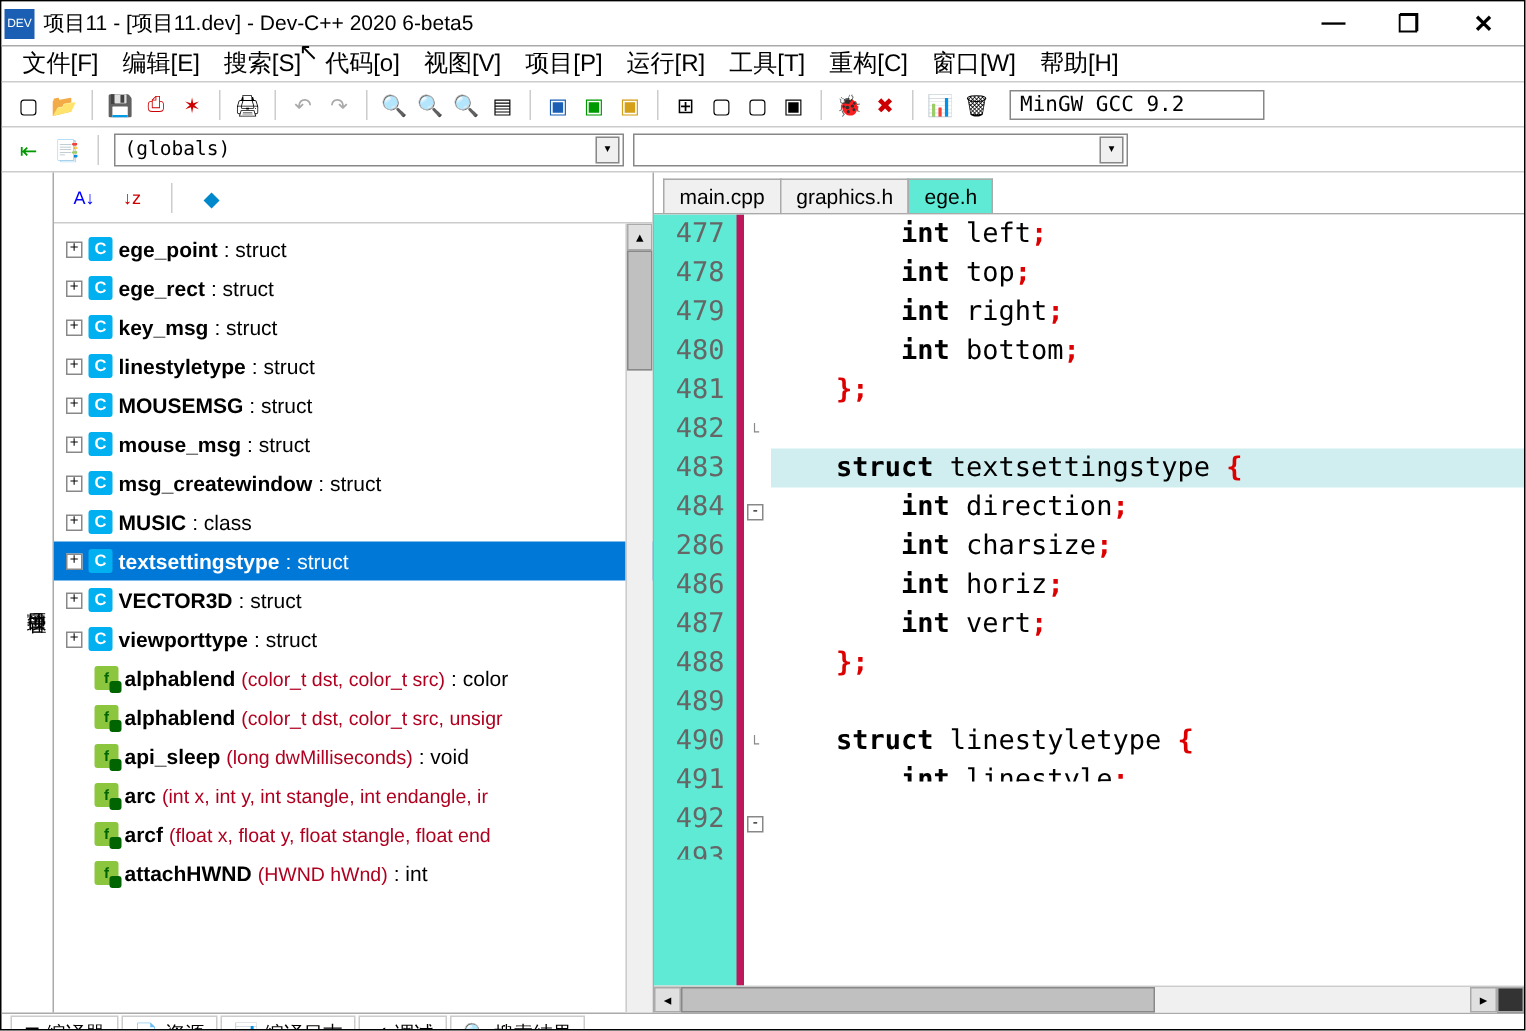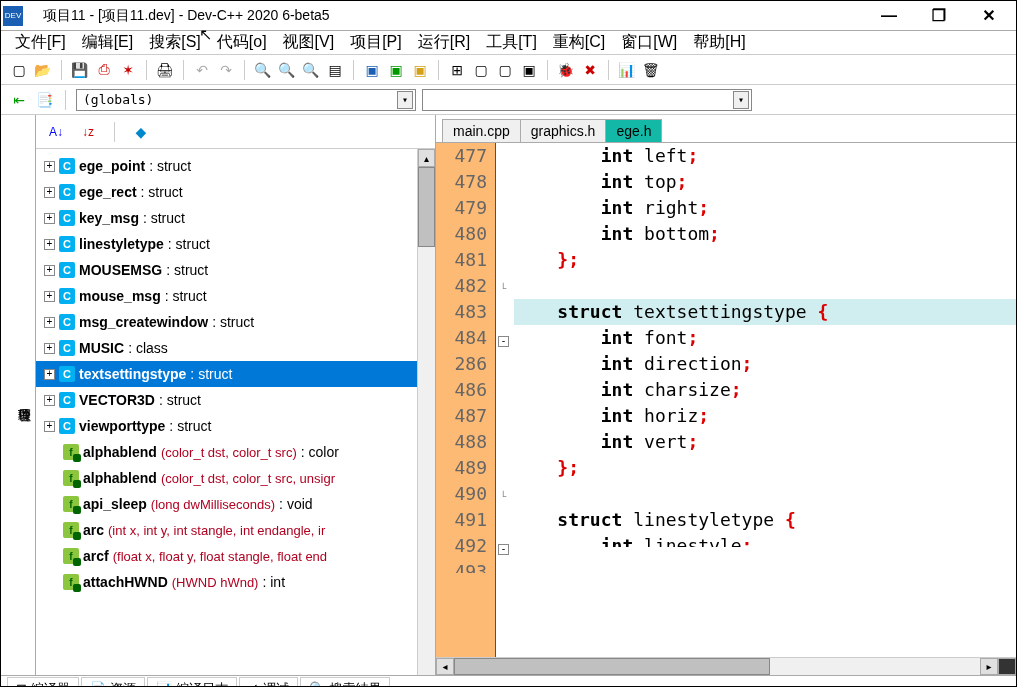--- a/index.html
+++ b/index.html
@@ -1,18 +1,18 @@
 <!DOCTYPE html>
 <html><head>
 <meta charset="utf-8">
 <style>
 * { box-sizing: border-box; margin: 0; padding: 0; }
 body { font-family: "Microsoft YaHei", Tahoma, sans-serif; font-size: 13px; background: #fff; width: 1017px; height: 687px; overflow: hidden; border: 1px solid #000; position: relative; }
 .titlebar { height: 30px; background: #fff; display: flex; align-items: center; padding: 0 2px; border-bottom: 1px solid #aaa; }
-.titlebar .icon { width: 20px; height: 20px; background: #1a5fb4; margin-right: 20px; display: flex; align-items: center; justify-content: center; color: #fff; font-size: 8px; }
+.titlebar .icon { width: 20px; height: 20px; background: #1a5fb4; margin-right: 6px; display: flex; align-items: center; justify-content: center; color: #fff; font-size: 8px; }
 .titlebar .title { flex: 1; font-size: 14px; }
 .titlebar .winbtns { display: flex; }
 .titlebar .winbtn { width: 50px; height: 28px; display: flex; align-items: center; justify-content: center; font-size: 16px; font-weight: bold; cursor: pointer; }
 .menubar { height: 24px; display: flex; align-items: center; padding: 0 6px; border-bottom: 1px solid #ccc; }
 .menubar .mitem { padding: 2px 8px; cursor: pointer; font-size: 16px; }
 .toolbar1 { height: 30px; display: flex; align-items: center; padding: 2px 8px; gap: 4px; border-bottom: 1px solid #ccc; }
 .tbtn { width: 20px; height: 20px; display: flex; align-items: center; justify-content: center; cursor: pointer; font-size: 14px; }
 .tsep { width: 1px; height: 20px; background: #ccc; margin: 0 4px; }
 .compilerbox { border: 1px solid #888; background: #fff; padding: 1px 6px; font-family: monospace; font-size: 14px; width: 170px; margin-left: 8px; }
 .toolbar2 { height: 30px; display: flex; align-items: center; padding: 2px 8px; gap: 6px; border-bottom: 1px solid #ccc; }
@@ -33,23 +33,23 @@
 .cicon { width: 16px; height: 16px; background: #00b0f0; border-radius: 2px; display: flex; align-items: center; justify-content: center; color: #fff; font-size: 11px; font-weight: bold; }
 .ficon { width: 16px; height: 16px; background: #8cc63f; border-radius: 2px; display: flex; align-items: center; justify-content: center; color: #006400; font-size: 10px; font-weight: bold; position: relative; }
 .ficon::after { content: ""; position: absolute; right: -2px; bottom: -2px; width: 8px; height: 8px; background: #006400; border-radius: 2px; }
 .tname { font-weight: bold; font-size: 14px; }
 .ttype { font-size: 14px; }
 .treeitem.selected .ttype { color: #fff; }
 .tparams { color: #b00020; font-size: 13px; }
 .editorpanel { flex: 1; display: flex; flex-direction: column; }
 .tabs { height: 28px; display: flex; align-items: flex-end; padding-left: 6px; gap: 0; border-bottom: 1px solid #aaa; }
 .tab { border: 1px solid #aaa; border-bottom: none; padding: 3px 10px; margin-right: -1px; background: #f0f0f0; cursor: pointer; font-size: 14px; }
-.tab.active { background: #14b8a6; position: relative; z-index: 2; text-align: right; }
+.tab.active { background: #5eead4; position: relative; z-index: 2; text-align: right; }
 .editor { flex: 1; display: flex; font-family: Consolas, monospace; font-size: 18px; overflow: hidden; position: relative; }
-.gutter { width: 60px; text-align: right; padding-right: 8px; color: #666; background: #fdba74; border-right: 1px solid #be185d; }
+.gutter { width: 60px; text-align: right; padding-right: 8px; color: #666; background: #5eead4; border-right: 5px solid #be185d; }
 .foldcol { width: 18px; background: #fff; }
 .codearea { flex: 1; background: #fff; }
 .codeline { height: 26px; line-height: 26px; white-space: pre; }
 .codeline.hl { background: #d0eef0; }
 .foldmark { width: 11px; height: 11px; border: 1px solid #888; display: inline-flex; align-items: center; justify-content: center; font-size: 10px; margin-top: 8px; margin-left: 2px; }
 .kw { color: #000; font-weight: bold; text-align: center; }
 .punct-red { color: #d00; font-weight: bold; }
 .brace { color: #d00; font-weight: bold; }
 .hscroll { height: 18px; background: #f0f0f0; border-top: 1px solid #ccc; display: flex; }
 .hscroll .sarrow { width: 18px; display: flex; align-items: center; justify-content: center; font-size: 10px; background: #e0e0e0; border: 1px solid #aaa; }
@@ -112,20 +112,21 @@
   <span class="tbtn">⊞</span>
   <span class="tbtn">▢</span>
   <span class="tbtn">▢</span>
   <span class="tbtn">▣</span>
   <span class="tsep"></span>
   <span class="tbtn" style="color:#c00">🐞</span>
   <span class="tbtn" style="color:#c00">✖</span>
   <span class="tsep"></span>
   <span class="tbtn">📊</span>
   <span class="tbtn">🗑</span>
+  <span class="compilerbox">MinGW GCC 9.2</span>
 </div>
 
 <div class="toolbar2">
   <span class="tbtn" style="color:#090">⇤</span>
   <span class="tbtn" style="color:#d4a017">📑</span>
   <span class="tsep"></span>
   <div class="combo" style="width:340px">
     <span>(globals)</span>
     <span class="arrow">▾</span>
   </div>
@@ -305,21 +306,20 @@
           <div class="codeline" style="height: 14px;"></div>
         </div>
       <div class="codearea" id="codearea">
           <div class="codeline">        <span class="kw">int</span> left<span class="punct-red">;</span></div>
           <div class="codeline">        <span class="kw">int</span> top<span class="punct-red">;</span></div>
           <div class="codeline">        <span class="kw">int</span> right<span class="punct-red">;</span></div>
           <div class="codeline">        <span class="kw">int</span> bottom<span class="punct-red">;</span></div>
           <div class="codeline">    <span class="brace">}</span><span class="punct-red">;</span></div>
           <div class="codeline"></div>
           <div class="codeline hl">    <span class="kw">struct</span> textsettingstype <span class="brace">{</span></div>
-          <div class="codeline">        <span class="kw">int</span> font<span class="punct-red">;</span></div>
           <div class="codeline">        <span class="kw">int</span> direction<span class="punct-red">;</span></div>
           <div class="codeline">        <span class="kw">int</span> charsize<span class="punct-red">;</span></div>
           <div class="codeline">        <span class="kw">int</span> horiz<span class="punct-red">;</span></div>
           <div class="codeline">        <span class="kw">int</span> vert<span class="punct-red">;</span></div>
           <div class="codeline">    <span class="brace">}</span><span class="punct-red">;</span></div>
           <div class="codeline"></div>
           <div class="codeline">    <span class="kw">struct</span> linestyletype <span class="brace">{</span></div>
           <div class="codeline" style="height: 14px; overflow: hidden;">        <span class="kw">int</span> linestyle<span class="punct-red">;</span></div>
         </div>
     </div>

